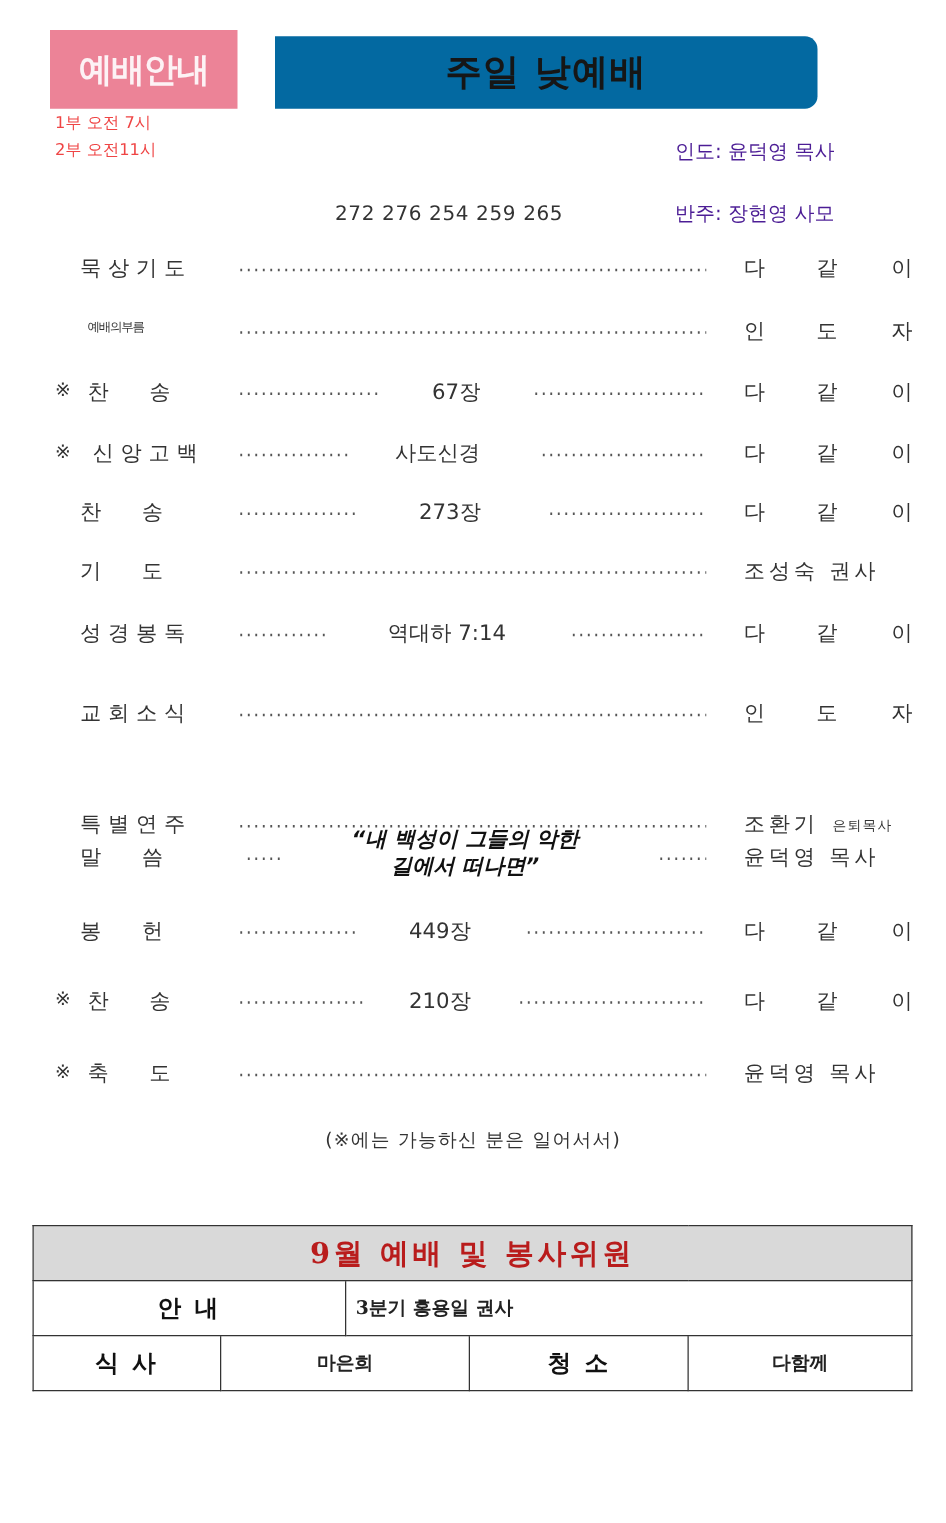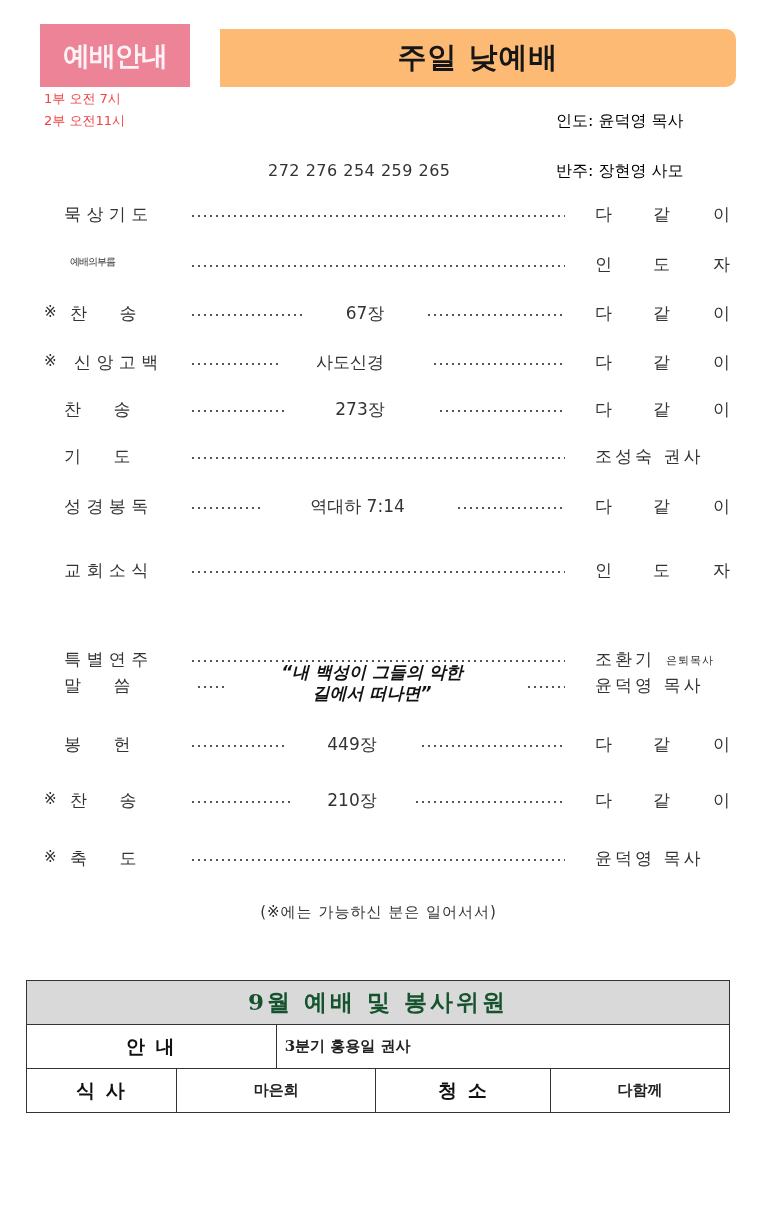--- a/index.html
+++ b/index.html
@@ -6,28 +6,28 @@
     html, body { width: 757px; height: 1218px; background: #ffffff; overflow: hidden; }
     body { position: relative; font-family: "DejaVu Sans", "Liberation Sans", sans-serif; color: #222; }
 
     .badge {
       position: absolute; left: 40px; top: 24px; width: 150px; height: 63px;
       background: #ec8397; color: #fdf2f5;
       font-size: 27px; font-weight: bold; letter-spacing: -1px;
       display: flex; align-items: center; justify-content: center;
     }
     .title-bar {
-      position: absolute; left: 220px; top: 29px; width: 516px; height: 58px;
-      background: #fdba74; border-radius: 0 10px 10px 0;
+      position: absolute; left: 220px; top: 29px; width: 434px; height: 58px;
+      background: #0369a1; border-radius: 0 10px 10px 0;
       display: flex; align-items: center; justify-content: center;
       font-size: 29px; font-weight: bold; color: #161616; letter-spacing: 1px;
     }
 
     .times { position: absolute; left: 44px; top: 88px; font-size: 13px; line-height: 22px; color: #ef4444; }
-    .leader-line { position: absolute; left: 556px; font-size: 16px; color: #000000; }
+    .leader-line { position: absolute; left: 540px; font-size: 16px; color: #4c1d95; }
     .leader-1 { top: 111px; }
     .leader-2 { top: 161px; }
     .hymn-nums { position: absolute; left: 268px; top: 161px; font-size: 16px; color: #333; letter-spacing: 0.5px; }
 
     .row { position: absolute; left: 0; width: 757px; height: 30px; font-size: 17px; color: #333; }
     .row .lbl { position: absolute; top: 4px; white-space: pre; }
     .row .mark { position: absolute; left: 44px; top: 5px; font-size: 15px; }
     .row .dots {
       position: absolute; top: 16px; height: 2px;
       background-image: radial-gradient(circle, #555 0.9px, transparent 1.1px);
@@ -41,21 +41,21 @@
 
     .sermon { position: absolute; left: 232px; top: 662px; width: 280px; text-align: center; font-size: 17px; font-weight: bold; color: #111; line-height: 21px; font-style: italic; }
 
     .note { position: absolute; left: 0; width: 757px; top: 903px; text-align: center; font-size: 15px; color: #333; letter-spacing: 1px; }
 
     table.svc {
       position: absolute; left: 26px; top: 980px; width: 704px;
       border-collapse: collapse; font-family: "DejaVu Serif", "Liberation Serif", serif;
     }
     table.svc td { border: 1.5px solid #333; height: 44px; font-size: 15px; color: #222; font-weight: bold; }
-    table.svc tr.head td { background: #d9d9d9; text-align: center; font-size: 23px; font-weight: bold; letter-spacing: 3px; color: #14532d; }
+    table.svc tr.head td { background: #d9d9d9; text-align: center; font-size: 23px; font-weight: bold; letter-spacing: 3px; color: #b91c1c; }
     table.svc td.k { text-align: center; font-weight: bold; font-size: 19px; letter-spacing: 2px; color: #111; }
     table.svc td.v { padding-left: 8px; }
     table.svc td.c { text-align: center; }
   </style>
 </head>
 <body>
 
 <div class="badge">예배안내</div>
 <div class="title-bar">주일 낮예배</div>
 

